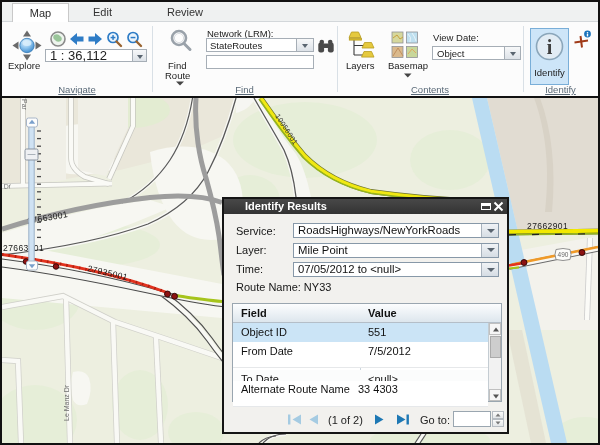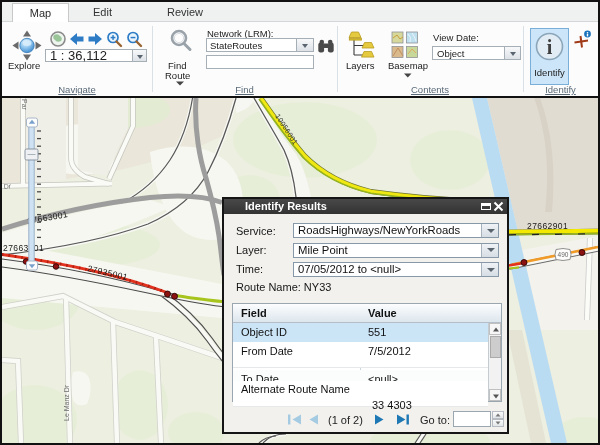--- a/index.html
+++ b/index.html
@@ -368,21 +368,21 @@
       <div class="trow" style="top:38.2px;background:#fff;">
           <span class="tc1">From Date</span>
           <span class="tc2">7/5/2012</span>
         </div>
       <div class="trow" style="top:66px;background:#fbfcfc;">
           <span class="tc1">To Date</span>
           <span class="tc2">&lt;null&gt;</span>
         </div>
       <div class="trow" style="top:76.6px;background:#fff;">
           <span class="tc1">Alternate Route Name</span>
-          <span class="tc2" style="left:139px;margin-top:16px;">33 4303</span>
+          <span class="tc2" style="left:125px;">33 4303</span>
         </div>
       <div id="vsb">
         <div class="sbb" style="top:0;"><svg width="12" height="12">
               <path d="M6,3.5 l3,4 h-6 z" fill="#555"></path>
             </svg></div>
         <div class="sbb" style="bottom:0;"><svg width="12" height="12">
               <path d="M6,8.5 l3,-4 h-6 z" fill="#555"></path>
             </svg></div>
         <div style="position:absolute;left:0.5px;top:13px;width:11px;height:22px;background:#cdcdcd;border:1px solid #ababab;"></div>
       </div>

